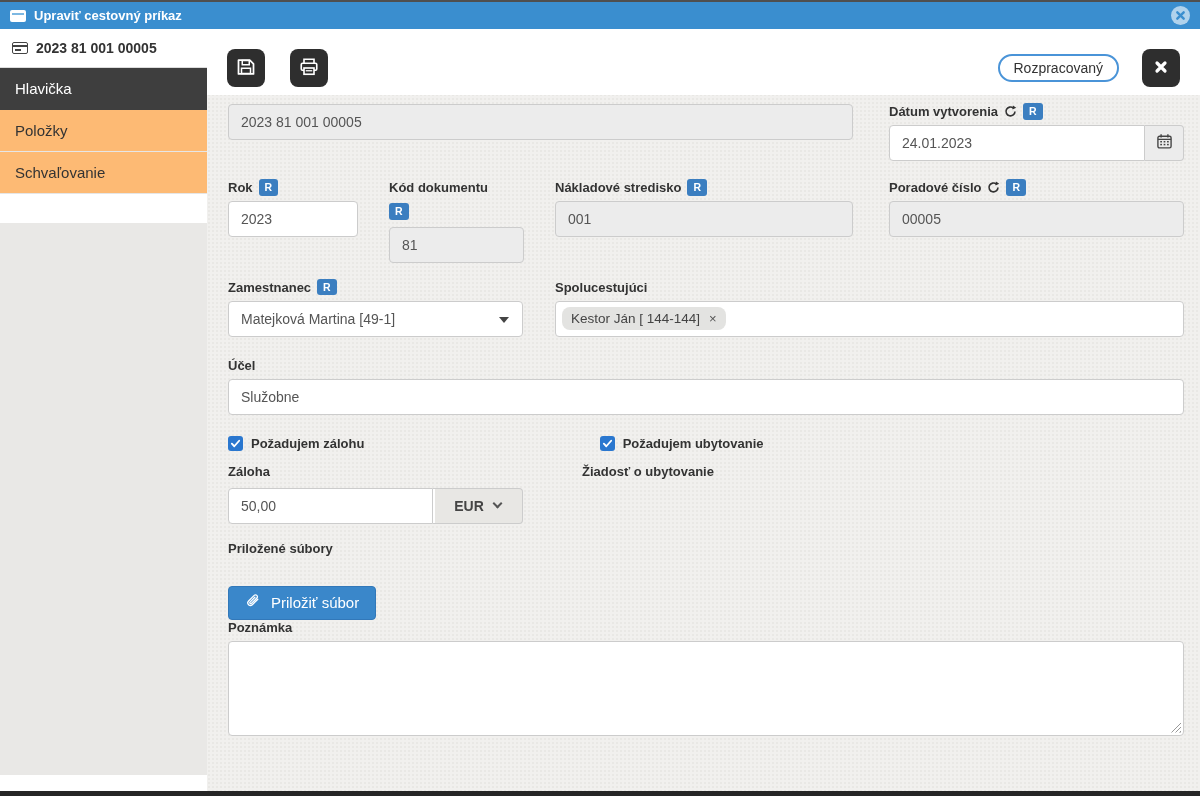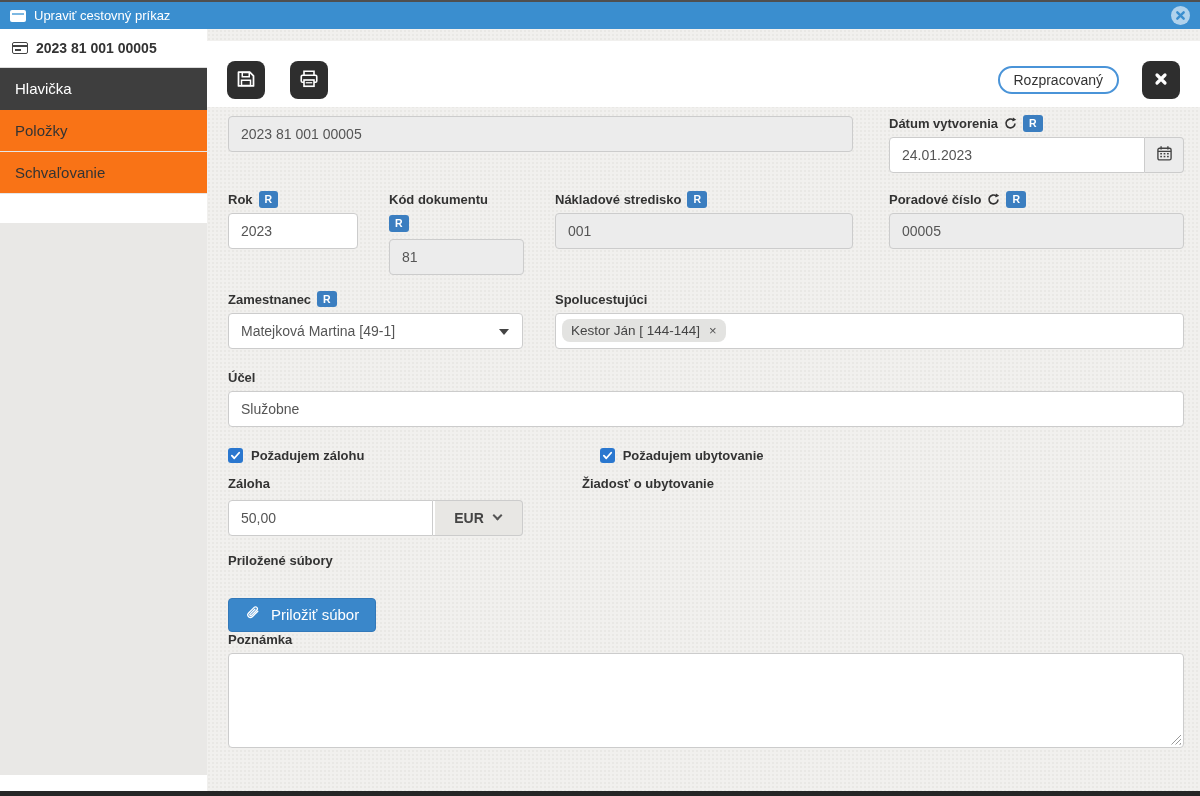--- a/index.html
+++ b/index.html
@@ -10,40 +10,40 @@
   }
   
   .top-strip { position:absolute; top:0; left:0; right:0; height:2px; background:#4f4f4f; z-index:5; }
   .bottom-strip { position:absolute; bottom:0; left:0; right:0; height:5px; background:#262626; z-index:5; }
 
   
   .titlebar { position:absolute; top:2px; left:0; right:0; height:27px; background:#3a8ecf;
     display:flex; align-items:center; padding:0 10px; z-index:4; }
   .win-icon { width:16px; height:12px; background:#fff; border-radius:2px; position:relative; flex:none; }
   .win-icon::after { content:""; position:absolute; left:2px; right:2px; top:3px; height:2px; background:#7db8e2; }
-  .titlebar-title { color:#fff; font-weight:normal; font-size:13px; margin-left:8px; }
+  .titlebar-title { color:#fff; font-weight:bold; font-size:13px; margin-left:8px; }
   .titlebar-close { margin-left:auto; width:19px; height:19px; border-radius:50%;
     background:rgba(255,255,255,.6); display:flex; align-items:center; justify-content:center; cursor:pointer; }
 
   
   .sidebar { position:absolute; top:29px; left:0; width:207px; bottom:5px; background:#fff; z-index:2; }
   .doc-row { height:39px; display:flex; align-items:center; gap:8px; padding:0 12px;
     border-bottom:1px solid #dcdcdc; font-weight:bold; font-size:14px; color:#333; }
   .doc-icon { width:16px; height:12px; border:1px solid #444; border-radius:2px; position:relative; flex:none; }
   .doc-icon::before { content:""; position:absolute; left:0; right:0; top:2px; height:2px; background:#444; }
   .doc-icon::after { content:""; position:absolute; left:2px; right:6px; top:6px; height:1.5px; background:#444; }
   .nav-item { height:42px; display:flex; align-items:center; padding:0 15px; font-size:15px;
-    color:#333; background:#f97316; border-bottom:1px solid #e6e6e6; cursor:pointer; }
+    color:#333; background:#fdba74; border-bottom:1px solid #e6e6e6; cursor:pointer; }
   .nav-item.active { background:#3e3e3e; color:#fff; border-color:#3e3e3e; }
   .sidebar-rest { position:absolute; top:194px; left:0; right:0; bottom:16px; background:#e9e8e6; }
 
   
   .main { position:absolute; top:29px; left:207px; right:0; bottom:5px; background:#f1f0ee; z-index:1;
     background-image: radial-gradient(#e9e8e5 1px, transparent 1px); background-size:4px 4px; }
-  .toolbar { height:66px; background:#fff; display:flex; align-items:center; padding:12px 20px 0 20px;margin-top:12px; }
+  .toolbar { height:66px; background:#fff; display:flex; align-items:center; padding:12px 20px 0 20px; }
   .tool-btn { width:38px; height:38px; background:#2e2e2e; border-radius:8px; border:none;
     display:flex; align-items:center; justify-content:center; margin-right:25px; cursor:pointer; flex:none; }
   .status-pill { margin-left:auto; background:#fff; border:2px solid #4a94d8; border-radius:15px;
     padding:4px 14px; font-size:14px; color:#333; }
   .close-btn { width:38px; height:38px; background:#2e2e2e; border-radius:8px; border:none;
     display:flex; align-items:center; justify-content:center; margin-left:23px; cursor:pointer; flex:none; }
 
   
   .content { padding:9px 16px 0 21px; }
   .row { display:flex; align-items:flex-start; }

